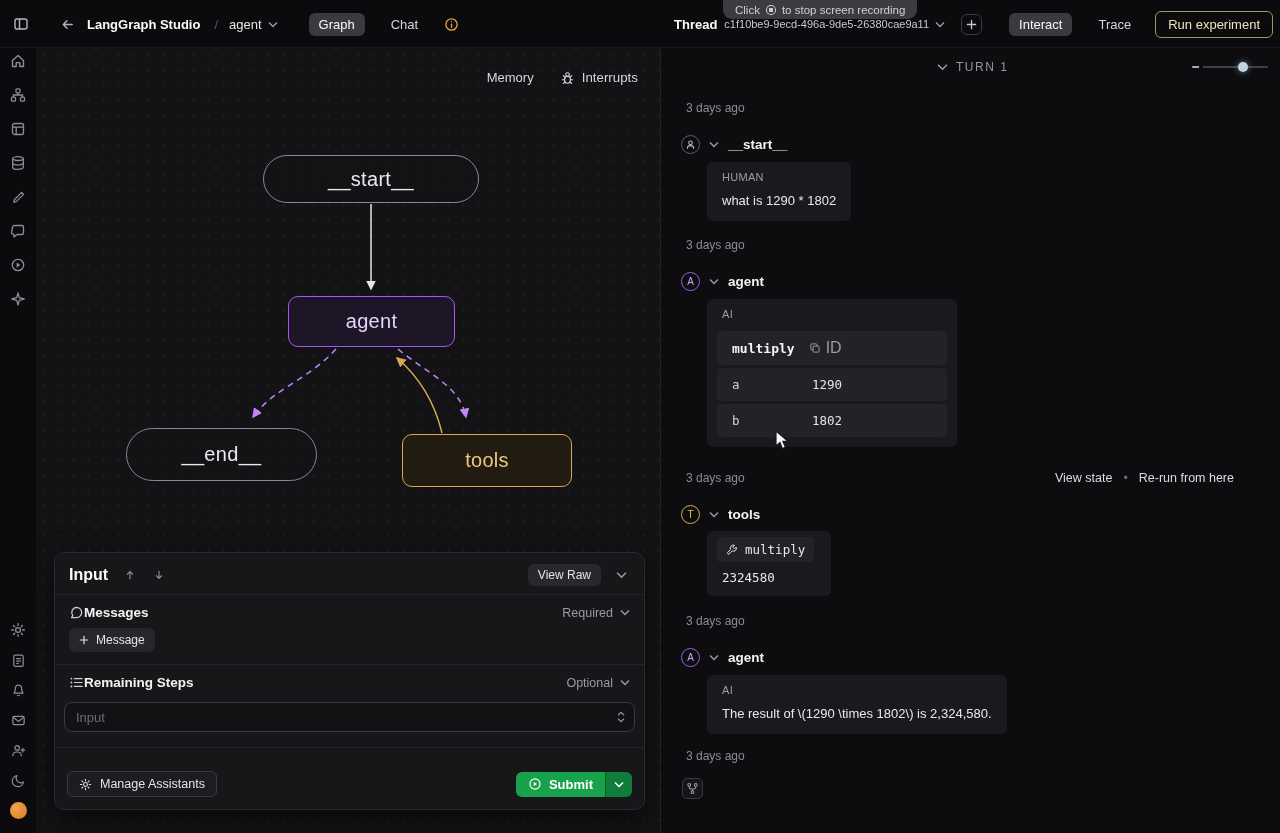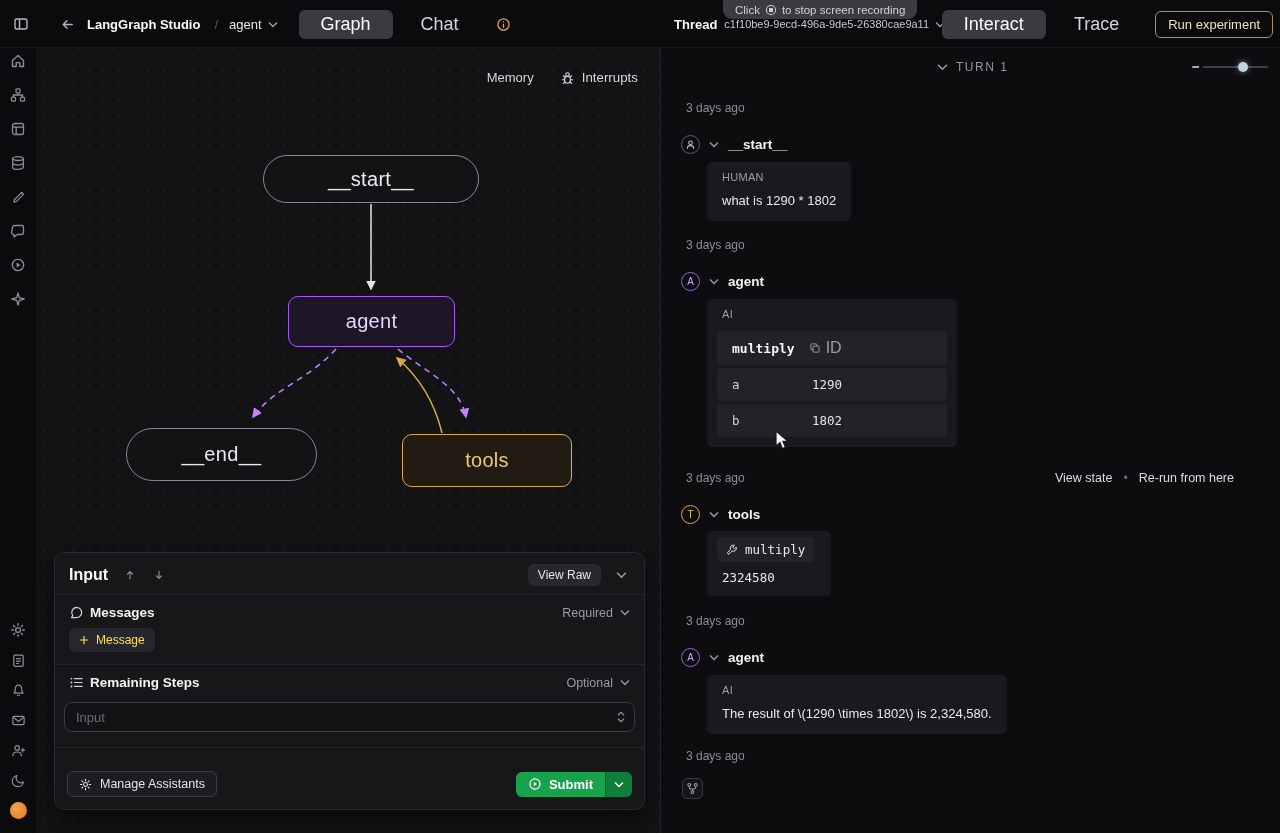--- a/index.html
+++ b/index.html
@@ -16,21 +16,21 @@
   
   .topbar { position:absolute; top:0; left:0; right:0; height:48px; background:#0b0b0d; border-bottom:1px solid #1a1a1e; z-index:10; }
   .tb-left { position:absolute; left:0; top:0; height:48px; display:flex; align-items:center; padding-left:10px; }
   .icon-btn { color:#b6b6bd; display:flex; align-items:center; justify-content:center; width:22px; height:22px; }
   .panel-btn { margin-right:24px; }
   .back-btn { margin-right:9px; }
   .app-title { font-weight:700; font-size:13px; color:#fafafa; }
   .crumb-sep { color:#55555e; margin:0 11px 0 14px; font-size:13px; }
   .graph-select { display:flex; align-items:center; gap:6px; color:#e7e7ea; font-size:13px; }
   .seg { display:flex; gap:6px; margin-left:21px; }
-  .seg-btn { padding:4px 22px; border-radius:6px; font-size:18px; color:#d4d4da; }
+  .seg-btn { padding:4px 10px; border-radius:6px; font-size:13px; color:#d4d4da;margin-left:10px; }
   .seg-btn.active { background:#3a3a41; color:#fafafa; }
   .info-btn { margin-left:12px; color:#e8a33d; }
   .tb-thread { position:absolute; left:674px; top:0; height:48px; display:flex; align-items:center; }
   .thread-label { font-weight:700; font-size:13px; color:#fafafa; margin-right:7px; }
   .thread-select { display:flex; align-items:center; gap:6px; font-size:11px; color:#c8c8cf; }
   .new-thread-btn { margin-left:16px; width:21px; height:21px; border:1px solid #3a3a41; border-radius:6px; color:#c8c8cf; display:flex; align-items:center; justify-content:center; }
   .tb-right { position:absolute; right:7px; top:0; height:48px; display:flex; align-items:center; gap:6px; }
   .run-exp-btn { margin-left:8px; padding:5px 12px; border:1px solid #a3935f; border-radius:6px; color:#efe3bd; font-size:13px; background:transparent; }
 
   
@@ -56,25 +56,25 @@
   .node-end   { left:90px;  top:380px; width:191px; height:53px; border-radius:27px; }
   .node-tools { left:366px; top:386px; width:170px; height:53px; border-radius:10px; border-color:#d9a84e; color:#ebc87d; background:rgba(35,29,18,0.9); }
 
   
   .input-panel { position:absolute; left:18px; top:504px; width:591px; height:258px; background:#17171a; border:1px solid #29292e; border-radius:10px; box-shadow:0 10px 28px rgba(0,0,0,0.55); z-index:5; display:flex; flex-direction:column; }
   .ip-header { display:flex; align-items:center; gap:11px; padding:11px 14px 8px; }
   .ip-title { font-size:16px; font-weight:700; color:#fafafa; margin-right:2px; }
   .dim-btn { color:#8d8d96; width:18px; height:18px; display:flex; align-items:center; justify-content:center; }
   .view-raw-btn { margin-left:auto; background:#28282e; border-radius:6px; padding:4px 10px; font-size:12px; color:#e4e4e7; }
   .ip-divider { border-top:1px solid #232329; }
-  .ip-row { display:flex; align-items:center; gap:6px; padding:10px 14px 8px; }
+  .ip-row { display:flex; align-items:center; gap:0; padding:10px 14px 8px; }
   .ip-row-label { font-size:13.5px; font-weight:700; color:#f2f2f4; }
   .ip-row-icon { color:#d0d0d6; }
   .req { margin-left:auto; display:flex; align-items:center; gap:7px; color:#9a9aa3; font-size:12.5px; }
-  .chip-btn { margin:0 14px 12px; width:fit-content; display:inline-flex; align-items:center; gap:7px; background:#26262c; border-radius:6px; padding:5px 10px; font-size:12px; color:#fde047; }
+  .chip-btn { margin:0 14px 12px; width:fit-content; display:inline-flex; align-items:center; gap:7px; background:#26262c; border-radius:6px; padding:5px 10px; font-size:12px; color:#e5e5e5; }
   .ip-input-wrap { position:relative; margin:4px 9px 15px; }
   .ip-input { width:100%; height:30px; background:#121215; border:1px solid #3a3a41; border-radius:8px; color:#e4e4e7; font-size:13px; padding:0 28px 0 11px; outline:none; font-family:inherit; }
   .ip-input::placeholder { color:#6b6b74; }
   .stepper { position:absolute; right:8px; top:8px; color:#8d8d96; }
   .ip-footer { margin-top:auto; display:flex; align-items:center; padding:10px 12px 12px; }
   .manage-btn { display:inline-flex; align-items:center; gap:8px; border:1px solid #3a3a41; background:#1c1c21; border-radius:6px; padding:5px 11px; font-size:12.5px; color:#e4e4e7; }
   .submit-split { margin-left:auto; display:inline-flex; border-radius:6px; overflow:hidden; }
   .submit-main { display:inline-flex; align-items:center; gap:7px; background:#17a24b; color:#fff; padding:5px 12px; font-size:13px; font-weight:700; }
   .submit-caret { width:27px; background:#0f7e3a; color:#fff; display:flex; align-items:center; justify-content:center; border-left:1px solid rgba(0,0,0,0.25); }
 

